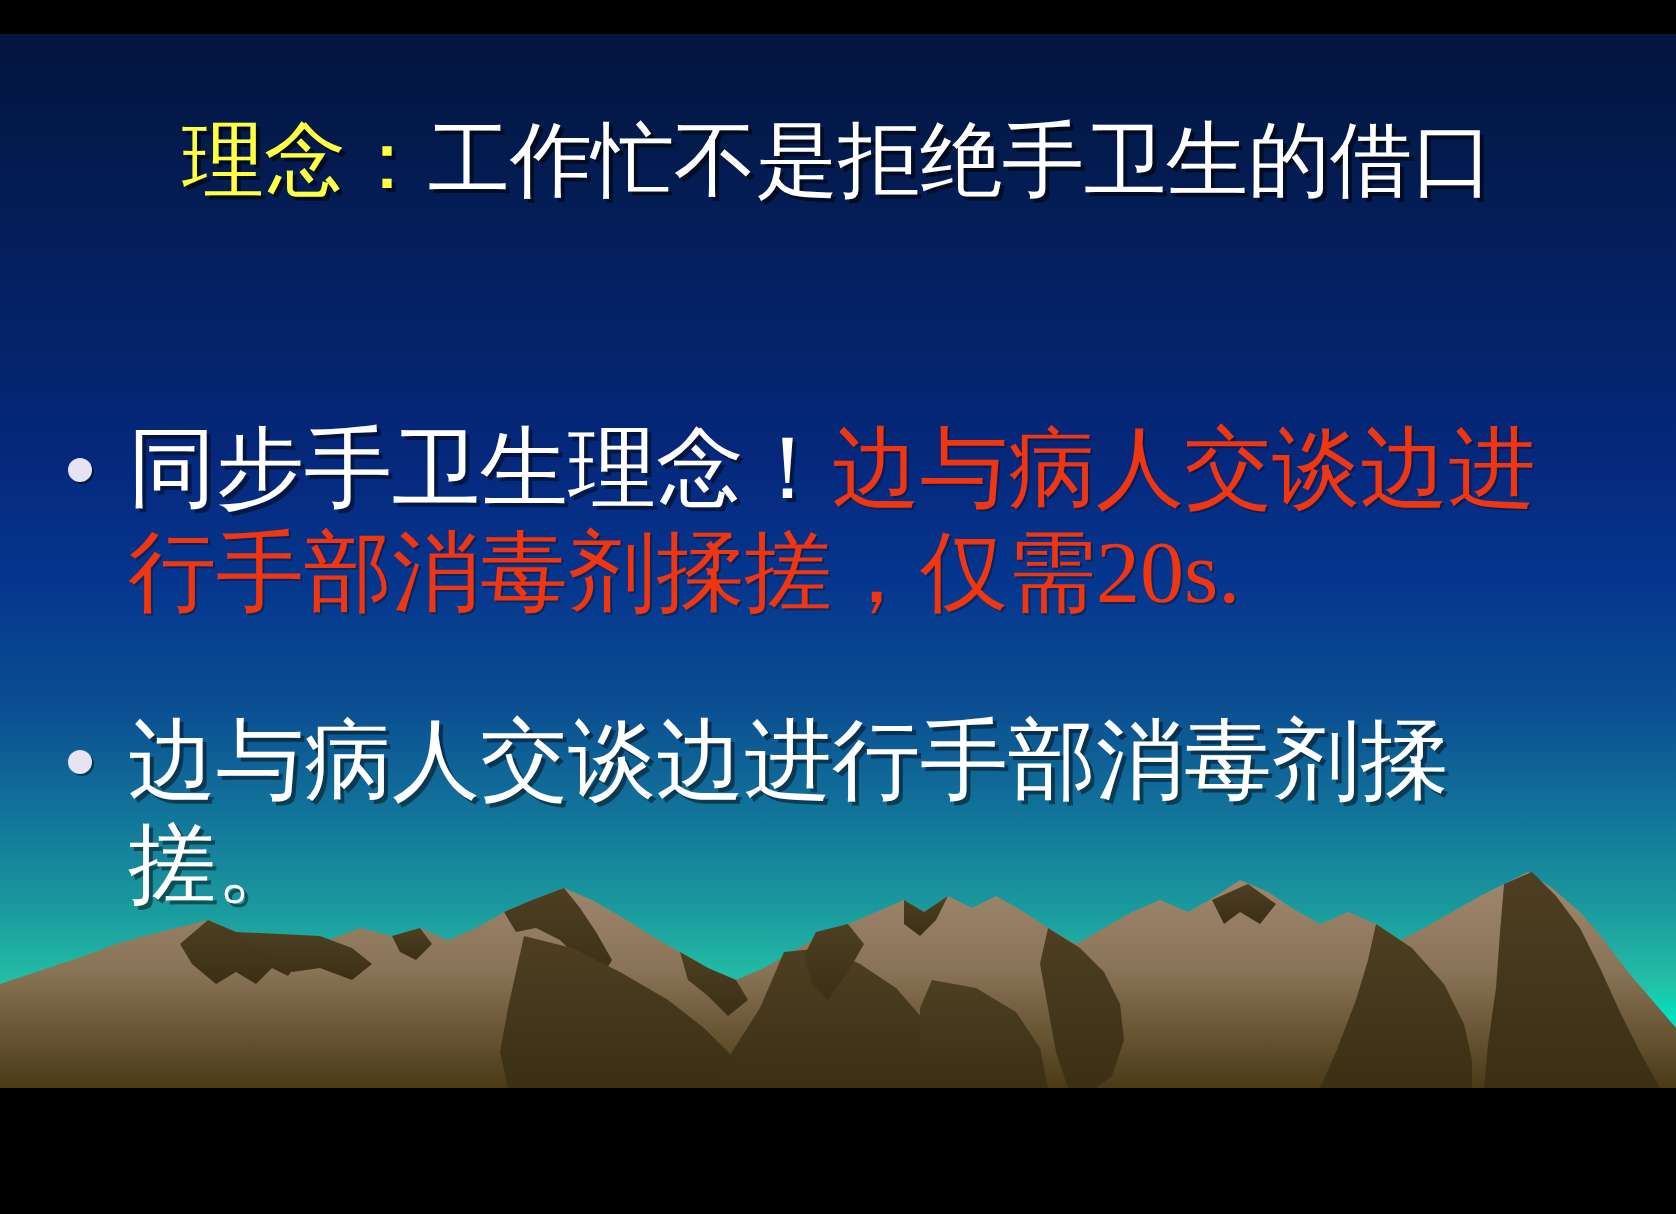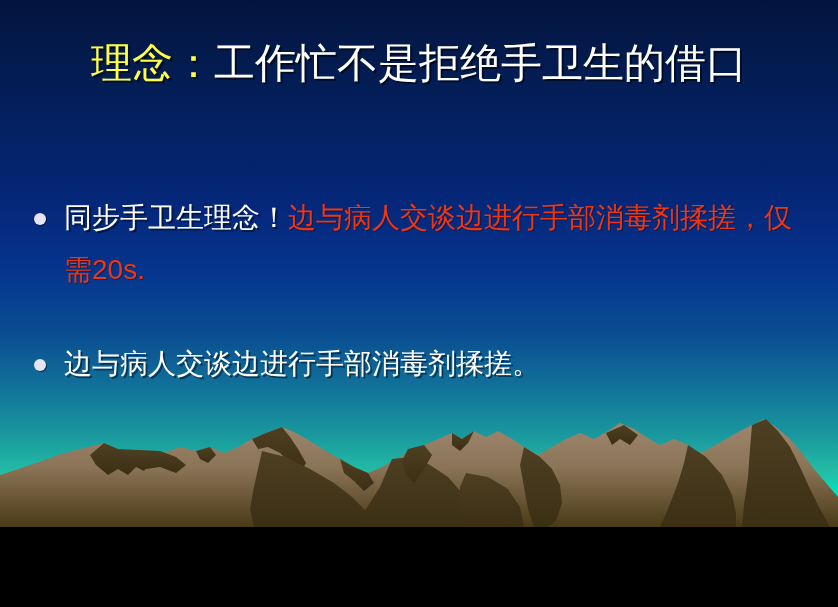--- a/index.html
+++ b/index.html
@@ -5,34 +5,35 @@
   html, body {
     margin: 0;
     padding: 0;
     background: #000;
   }
   #slide {
     position: relative;
     width: 838px;
     height: 527px;
     overflow: hidden;
-    font-family: Liberation Sans, sans-serif;
+    font-family: Liberation Serif, serif;
     
     background: linear-gradient(to bottom,
         #03153f 0%,
         #031a4c 10%,
         #042163 25%,
         #05287c 40%,
         #05368e 52%,
         #0a4f92 64%,
         #12749a 74%,
         #1a9a9e 83%,
         #23bfa6 90%,
         #00e3c2 93.5%,
         #00dcc0 100%);
+    margin-top: 17px;
   }
 
   
   #title-block {
     position: absolute;
     left: 0;
     top: 38px;
     width: 838px;
     text-align: center;
     white-space: nowrap;
@@ -73,21 +74,21 @@
   .bullet-dot {
     display: inline-block;
     width: 12px;
     height: 12px;
     border-radius: 50%;
     background: #e6e3f2;
     box-shadow: 1px 1px 0 rgba(0,0,0,0.45);
   }
   .bullet-text {
     flex: 1 1 auto;
-    font-size: 28px;
+    font-size: 44px;
     line-height: 52px;
     text-indent: 0;
     word-break: break-all;
   }
   .seg-white {
     color: #ffffff;
     text-shadow: 2px 2px 0 rgba(0,0,0,0.45);
   }
   .seg-red {
     color: #f03611;

